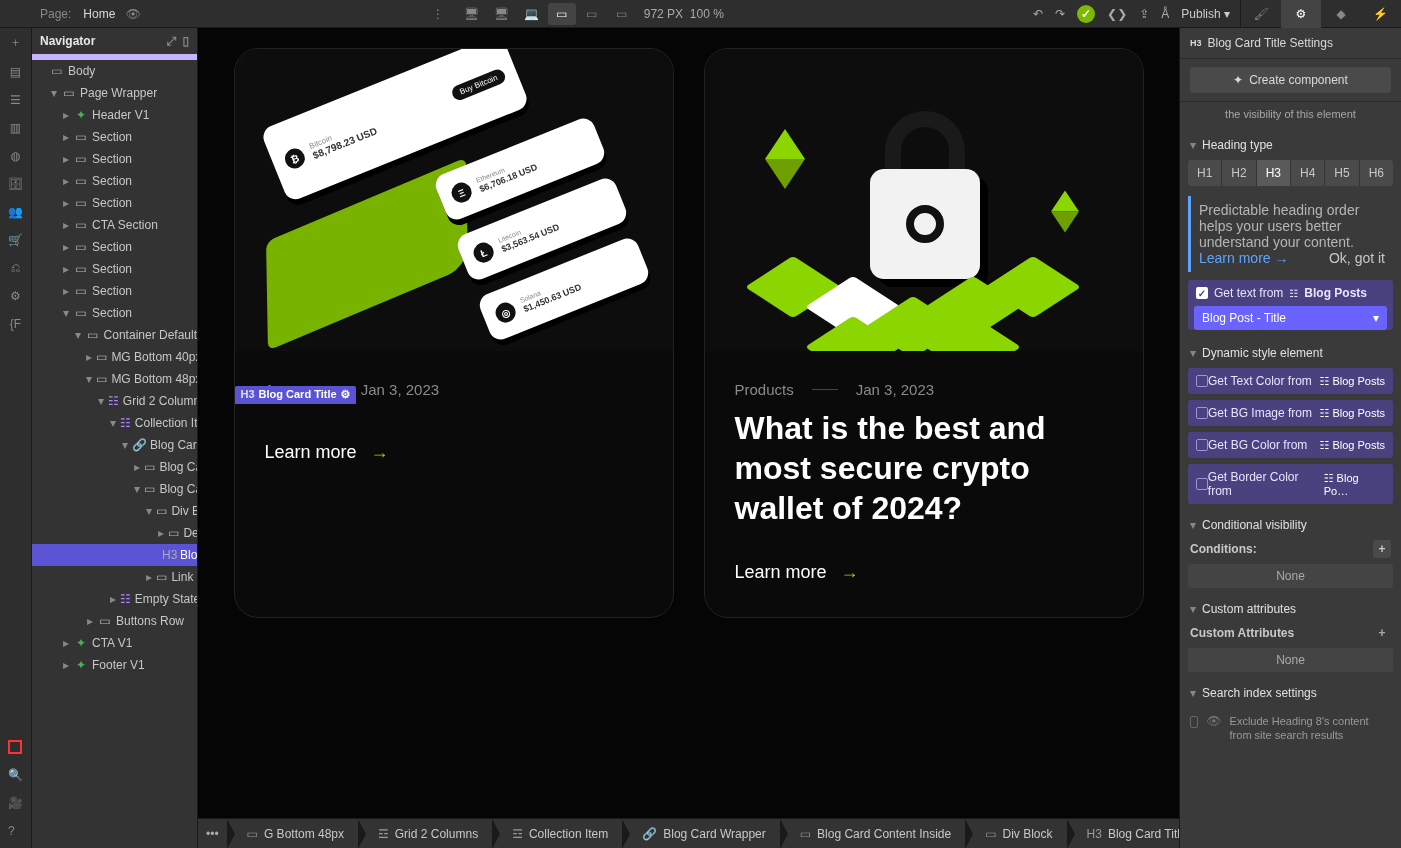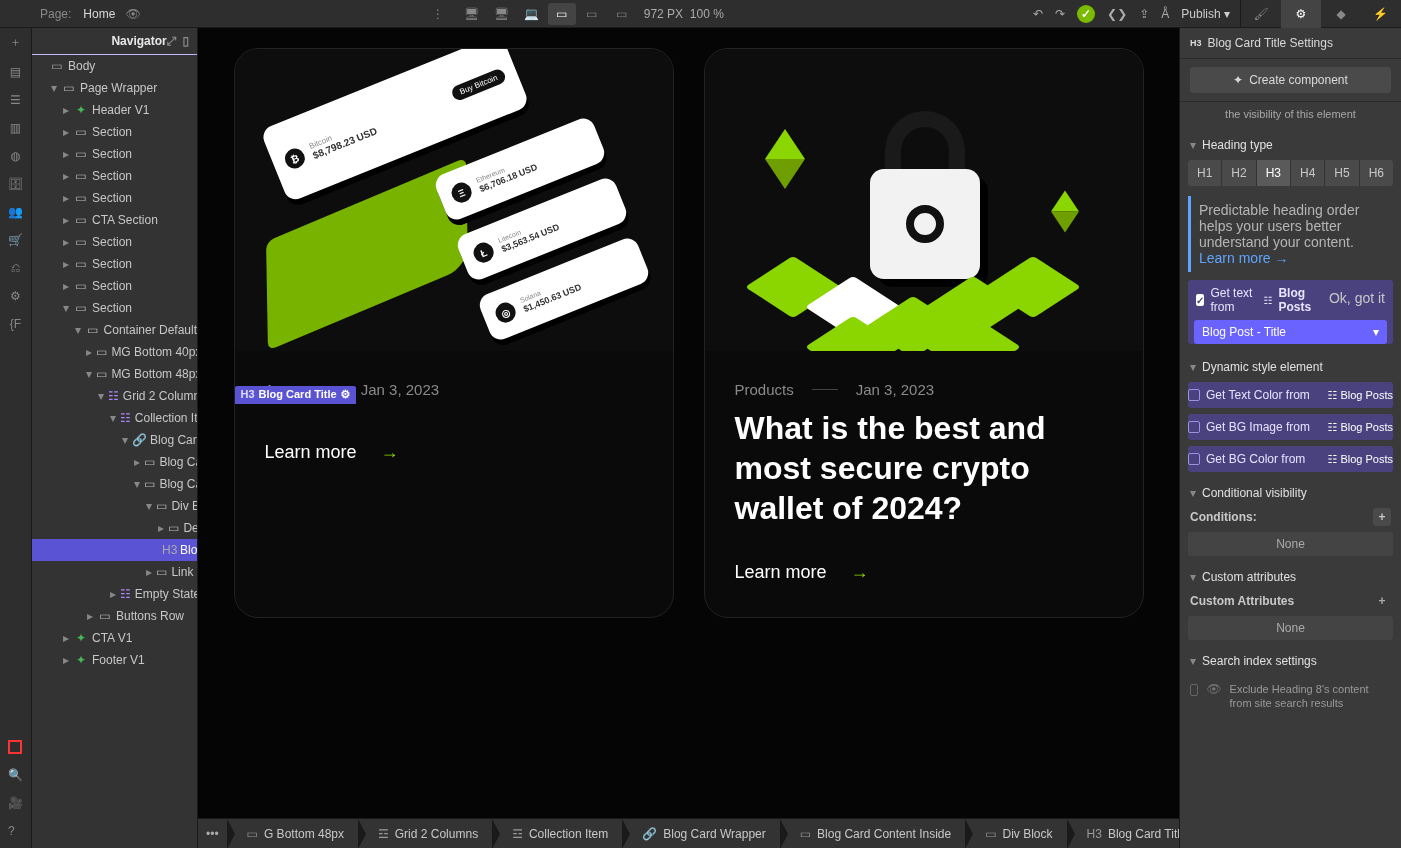--- a/index.html
+++ b/index.html
@@ -23,21 +23,21 @@
 .right-tabs span.active { background:#444; color:#fff; }
 
 
 .main { display:flex; height: calc(100vh - 28px); }
 .left-rail { width:32px; background:#2e2e2e; border-right:1px solid #1a1a1a; display:flex; flex-direction:column; align-items:center; padding-top:6px; gap:14px; color:#888; }
 .left-rail span{cursor:pointer;}
 .left-rail .bottom { margin-top:auto; display:flex; flex-direction:column; gap:14px; padding-bottom:10px; }
 .vr { width:14px;height:14px;border:2px solid #f33; }
 
 .navigator { width:166px; background:#333; border-right:1px solid #1a1a1a; display:flex; flex-direction:column; min-width:166px; }
-.nav-header{ display:flex; align-items:center; justify-content:flex-end; padding:6px 8px; background:#333; color:#e8e8e8; font-weight:600; border-bottom:1px solid #c4b5fd;}
+.nav-header{ display:flex; align-items:center; justify-content:space-between; padding:6px 8px; background:#333; color:#e8e8e8; font-weight:600; border-bottom:6px solid #c4b5fd;}
 .nav-header .icons{ color:#888; display:flex; gap:6px;}
 .nav-tree{ overflow:auto; flex:1; }
 .nav-item{ display:flex; align-items:center; height:22px; color:#c7c7c7; white-space:nowrap; overflow:hidden; text-overflow:ellipsis;}
 .nav-item .arrow{ width:8px; text-align:center; color:#888;}
 .nav-item .icon{ width:14px; display:inline-block; text-align:center; margin:0 4px; color:#aaa;}
 .nav-item.sel{ background:#5a53d4; color:#fff;}
 .icon.container{color:#bdbdbd}
 .icon.comp{color:#4ab257}
 .icon.cms{color:#b084ff}
 .icon.link{color:#b084ff}
@@ -47,21 +47,21 @@
 .canvas { flex:1; background:#050505; overflow:auto; padding:20px 14px; position:relative;}
 .card-row{ display:flex; gap:30px; justify-content:center;}
 .card{ width:440px; border:1px solid #222; border-radius:24px; overflow:hidden; background:#0a0a0a; }
 .card .illus{ height:302px; background:#0d0d0d; display:flex; align-items:center; justify-content:center; }
 .card .meta{ padding:30px 30px 10px; display:flex; align-items:center; gap:18px; color:#8a8a8a; font-size:15px;}
 .card .meta .dash{ width:26px; height:1px; background:#444;}
 .card h3.title{ padding:0 30px; color:#fff; font-size:32px; line-height:1.25; font-weight:600; }
 .card.selected h3.title{ outline:1px solid #6a63ff; outline-offset:-1px; position:relative;}
 .sel-label{ position:absolute; top:-22px; left:0; background:#5a53d4; color:#fff; font-size:11px; padding:2px 6px; border-radius:2px 2px 0 0; display:flex; align-items:center; gap:4px;}
 .sel-label .g{ opacity:.8; }
-.card .learn{ padding:34px 30px 34px; color:#fff; font-size:18px; font-weight:500; display:flex; align-items:center; gap:24px;}
+.card .learn{ padding:34px 30px 34px; color:#fff; font-size:18px; font-weight:500; display:flex; align-items:center; gap:14px;}
 .card .learn .arrow-ico{ color:#8bd500; font-size:18px;}
 .pill{ margin:54px auto 30px; width:220px; height:56px; border:1px solid #fff; border-radius:999px; color:#fff; font-size:18px; display:flex; align-items:center; justify-content:center; font-weight:500;}
 
 
 .illus1{background:#0b0b0b; position:relative; overflow:hidden;}
 .iso-box{width:200px;height:110px;background:#78b300;transform:skewY(-22deg) rotate(-1deg);position:absolute;left:32px;top:150px;border-radius:8px 8px 20px 8px;}
 .wcard{position:absolute;background:#fff;border-radius:12px;width:260px;height:62px;transform:rotate(-22deg);box-shadow:0 6px 0 #000;display:flex;align-items:center;padding:0 12px;font-size:10px;color:#333;gap:8px;}
 .wcard .dot{width:20px;height:20px;border-radius:50%;background:#111;color:#fff;display:flex;align-items:center;justify-content:center;font-weight:bold;}
 .wcard.a{left:30px;top:30px;width:260px;height:78px;}
 .wcard.b{left:200px;top:96px;width:170px;height:48px;}
@@ -97,27 +97,27 @@
 .hint{padding:6px 10px 10px; font-size:11px; color:#a7a7a7; text-align:center;}
 .section-h{padding:8px 10px;display:flex;align-items:center;gap:6px;color:#e0e0e0;font-weight:500;}
 .section-h .chev{color:#888;}
 .htypes{display:flex;gap:0px;padding:0 8px 10px;}
 .htypes span{flex:1;background:#4a4a4a;height:26px;display:flex;align-items:center;justify-content:center;color:#c8c8c8;border-right:1px solid #333;}
 .htypes span:first-child{border-radius:3px 0 0 3px}
 .htypes span:last-child{border-radius:0 3px 3px 0;border-right:none}
 .htypes span.on{background:#5a5a5a;color:#fff;}
 .info-box{margin:0 8px 8px;border-left:3px solid #5ea4ff;padding:6px 8px;color:#b5b5b5;font-size:14px;}
 .info-box a{color:#5ea4ff;text-decoration:none;}
-.info-box .ok{float:right;color:#c8c8c8;margin-top:40px;}
+.info-box .ok{float:right;color:#c8c8c8;}
 .bind-box{margin:0 8px 8px;background:#4a417f;border-radius:3px;}
 .bind-box .row{padding:6px 8px;display:flex;align-items:center;gap:6px;color:#e8e3ff;}
 .bind-box .row .chk{width:12px;height:12px;background:#fff;border-radius:2px;color:#4a417f;display:flex;align-items:center;justify-content:center;font-size:10px;font-weight:bold;}
 .bind-box .row .db{font-size:10px;}
 .bind-box .sel{margin:0 6px 6px;background:#6a63ff;border-radius:3px;height:24px;display:flex;align-items:center;padding:0 8px;justify-content:space-between;color:#fff;}
-.style-item{margin:0 8px 6px;background:#4a417f;border-radius:3px;padding:6px 0;display:flex;align-items:center;gap:6px;color:#e8e3ff;}
+.style-item{margin:0 8px 6px;background:#4a417f;border-radius:3px;padding:6px 8px;display:flex;align-items:center;color:#e8e3ff;}
 .style-item .cb{width:12px;height:12px;border:1px solid #9b93dd;border-radius:2px;}
 .style-item .db{margin-left:auto;font-size:11px;color:#fff;font-weight:500;}
 .cond-row{display:flex;align-items:center;justify-content:space-between;padding:0 10px;font-weight:bold;}
 .cond-add{width:18px;height:18px;background:#4a4a4a;border-radius:3px;display:flex;align-items:center;justify-content:center;}
 .none-box{margin:6px 8px;background:#444;border-radius:3px;height:24px;display:flex;align-items:center;justify-content:center;color:#aaa;}
 .sis-row{display:flex;gap:8px;padding:6px 10px;align-items:flex-start;}
 .sis-row .cb{width:12px;height:12px;border:1px solid #666;border-radius:2px;margin-top:2px;}
 .sis-row .eye{color:#777;}
 .sis-row .txt{font-size:11px;color:#999;line-height:1.3;}
 </style>
@@ -479,20 +479,25 @@
         <div class="style-item">
           <span class="cb"></span>
           <span>Get BG Image from</span>
           <span class="db">☷ Blog Posts</span>
         </div>
         <div class="style-item">
           <span class="cb"></span>
           <span>Get BG Color from</span>
           <span class="db">☷ Blog Posts</span>
         </div>
+        <div class="style-item">
+          <span class="cb"></span>
+          <span>Get Border Color from</span>
+          <span class="db">☷ Blog Po…</span>
+        </div>
       </div>
 
     <div class="section-h">
         <span class="chev">▾</span>
         <span>Conditional visibility</span>
       </div>
     <div class="cond-row">
       <span>Conditions:</span>
       <span class="cond-add">+</span>
     </div>

